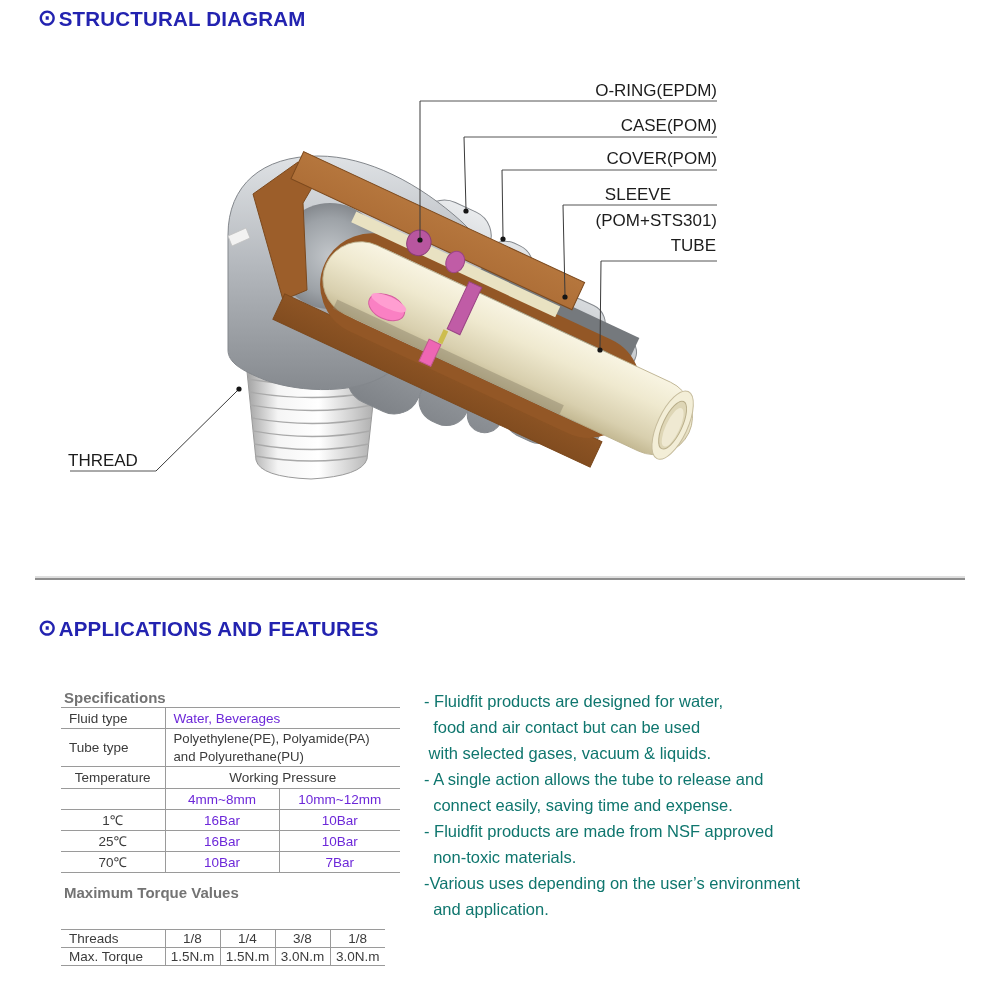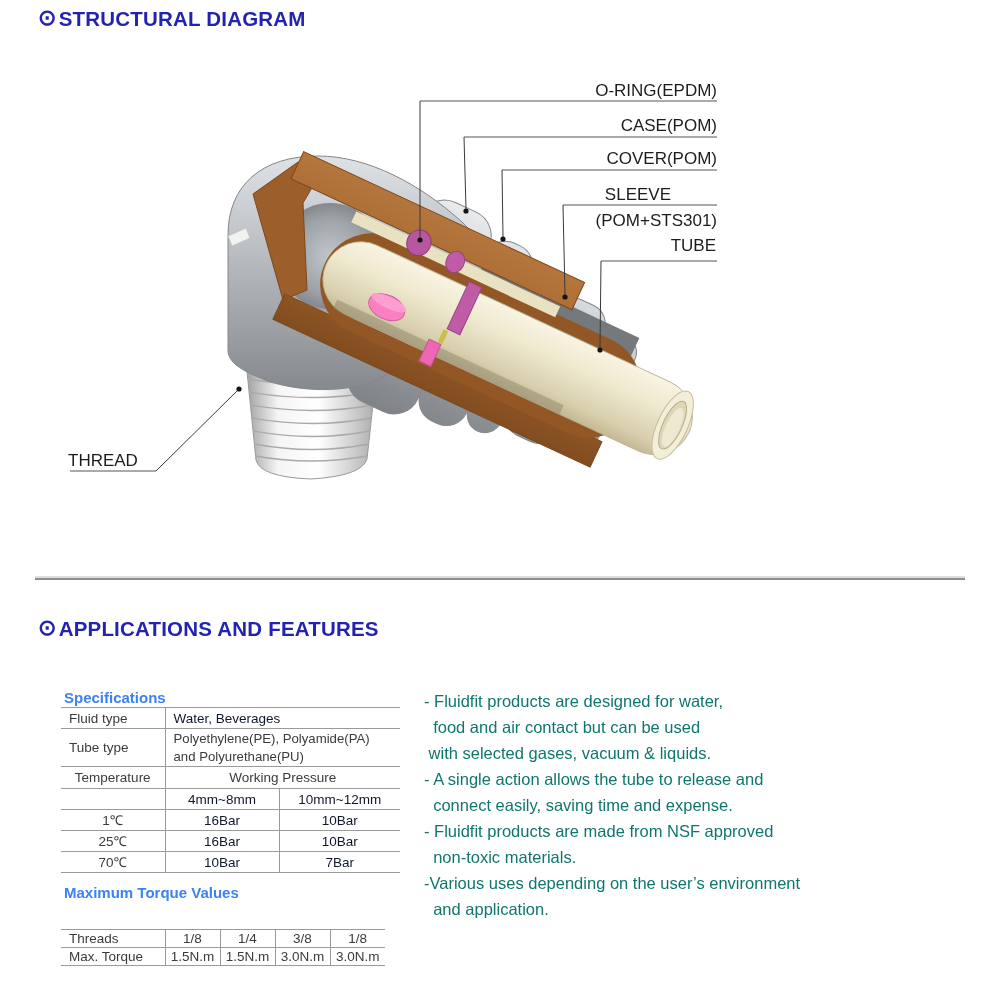--- a/index.html
+++ b/index.html
@@ -6,33 +6,33 @@
   .page{position:relative;width:1000px;height:1000px;background:#fff;overflow:hidden;
         font-family:"Liberation Sans",sans-serif;}
   .sec-title{position:absolute;left:38px;display:flex;align-items:center;gap:2px;
              color:#2323b0;font-weight:bold;font-size:20.5px;letter-spacing:.2px;white-space:nowrap;}
   .sec-title .dot{font-size:22px;line-height:1;transform:translateY(-1px);}
   #sec1{top:7px}
   #sec2{top:617px}
   .svgwrap{position:absolute;left:0;top:0;width:1000px;height:560px;}
   .divider{position:absolute;left:35px;top:578px;width:930px;height:2px;background:#8e8e8e;
            box-shadow:0 -2px 0 #dedede;}
-  .subhead{position:absolute;color:#3b82f6;font-weight:bold;font-size:15px;white-space:nowrap;}
+  .subhead{position:absolute;color:#737373;font-weight:bold;font-size:15px;white-space:nowrap;}
   #spec-head{left:64px;top:689px;}
   #torque-head{left:64px;top:883px;line-height:20px;}
   table{border-collapse:collapse;position:absolute;color:#3b3b3b;font-size:13.5px;table-layout:fixed;}
   td{border-top:1px solid #9a9a9a;border-bottom:1px solid #9a9a9a;border-left:1px solid #9a9a9a;
      padding:0 5px;text-align:center;overflow:hidden;}
   td:first-child{border-left:none;}
   #spec-table{left:61px;top:707px;width:339px;}
   #spec-table td{height:20px;}
   #torque-table{left:61px;top:929px;width:324px;}
   #torque-table td{height:17px;}
   .lft{text-align:left;padding-left:8px;margin-left:44px;}
-  .blu{color:#0f172a;}
+  .blu{color:#6d28d9;}
   .wrapcell{font-size:13.2px;line-height:1.3;}
   .bullets{position:absolute;left:424px;top:688px;width:520px;font-size:16.5px;color:#0f766e;
            line-height:26px;}
   .bullets p{margin:0;white-space:pre-wrap;}
   .bgap1{margin-top:29px;} .bgap2{margin-top:21px;} .bgap3{margin-top:14px;}
   .diagram text{font-family:"Liberation Sans",sans-serif;fill:#1c1c1c;font-size:17px;}
   .diagram .lead{stroke:#3a3a3a;stroke-width:1;fill:none;}
   .diagram .ul{stroke:#555;stroke-width:1;fill:none;}
 </style>
 </head>

